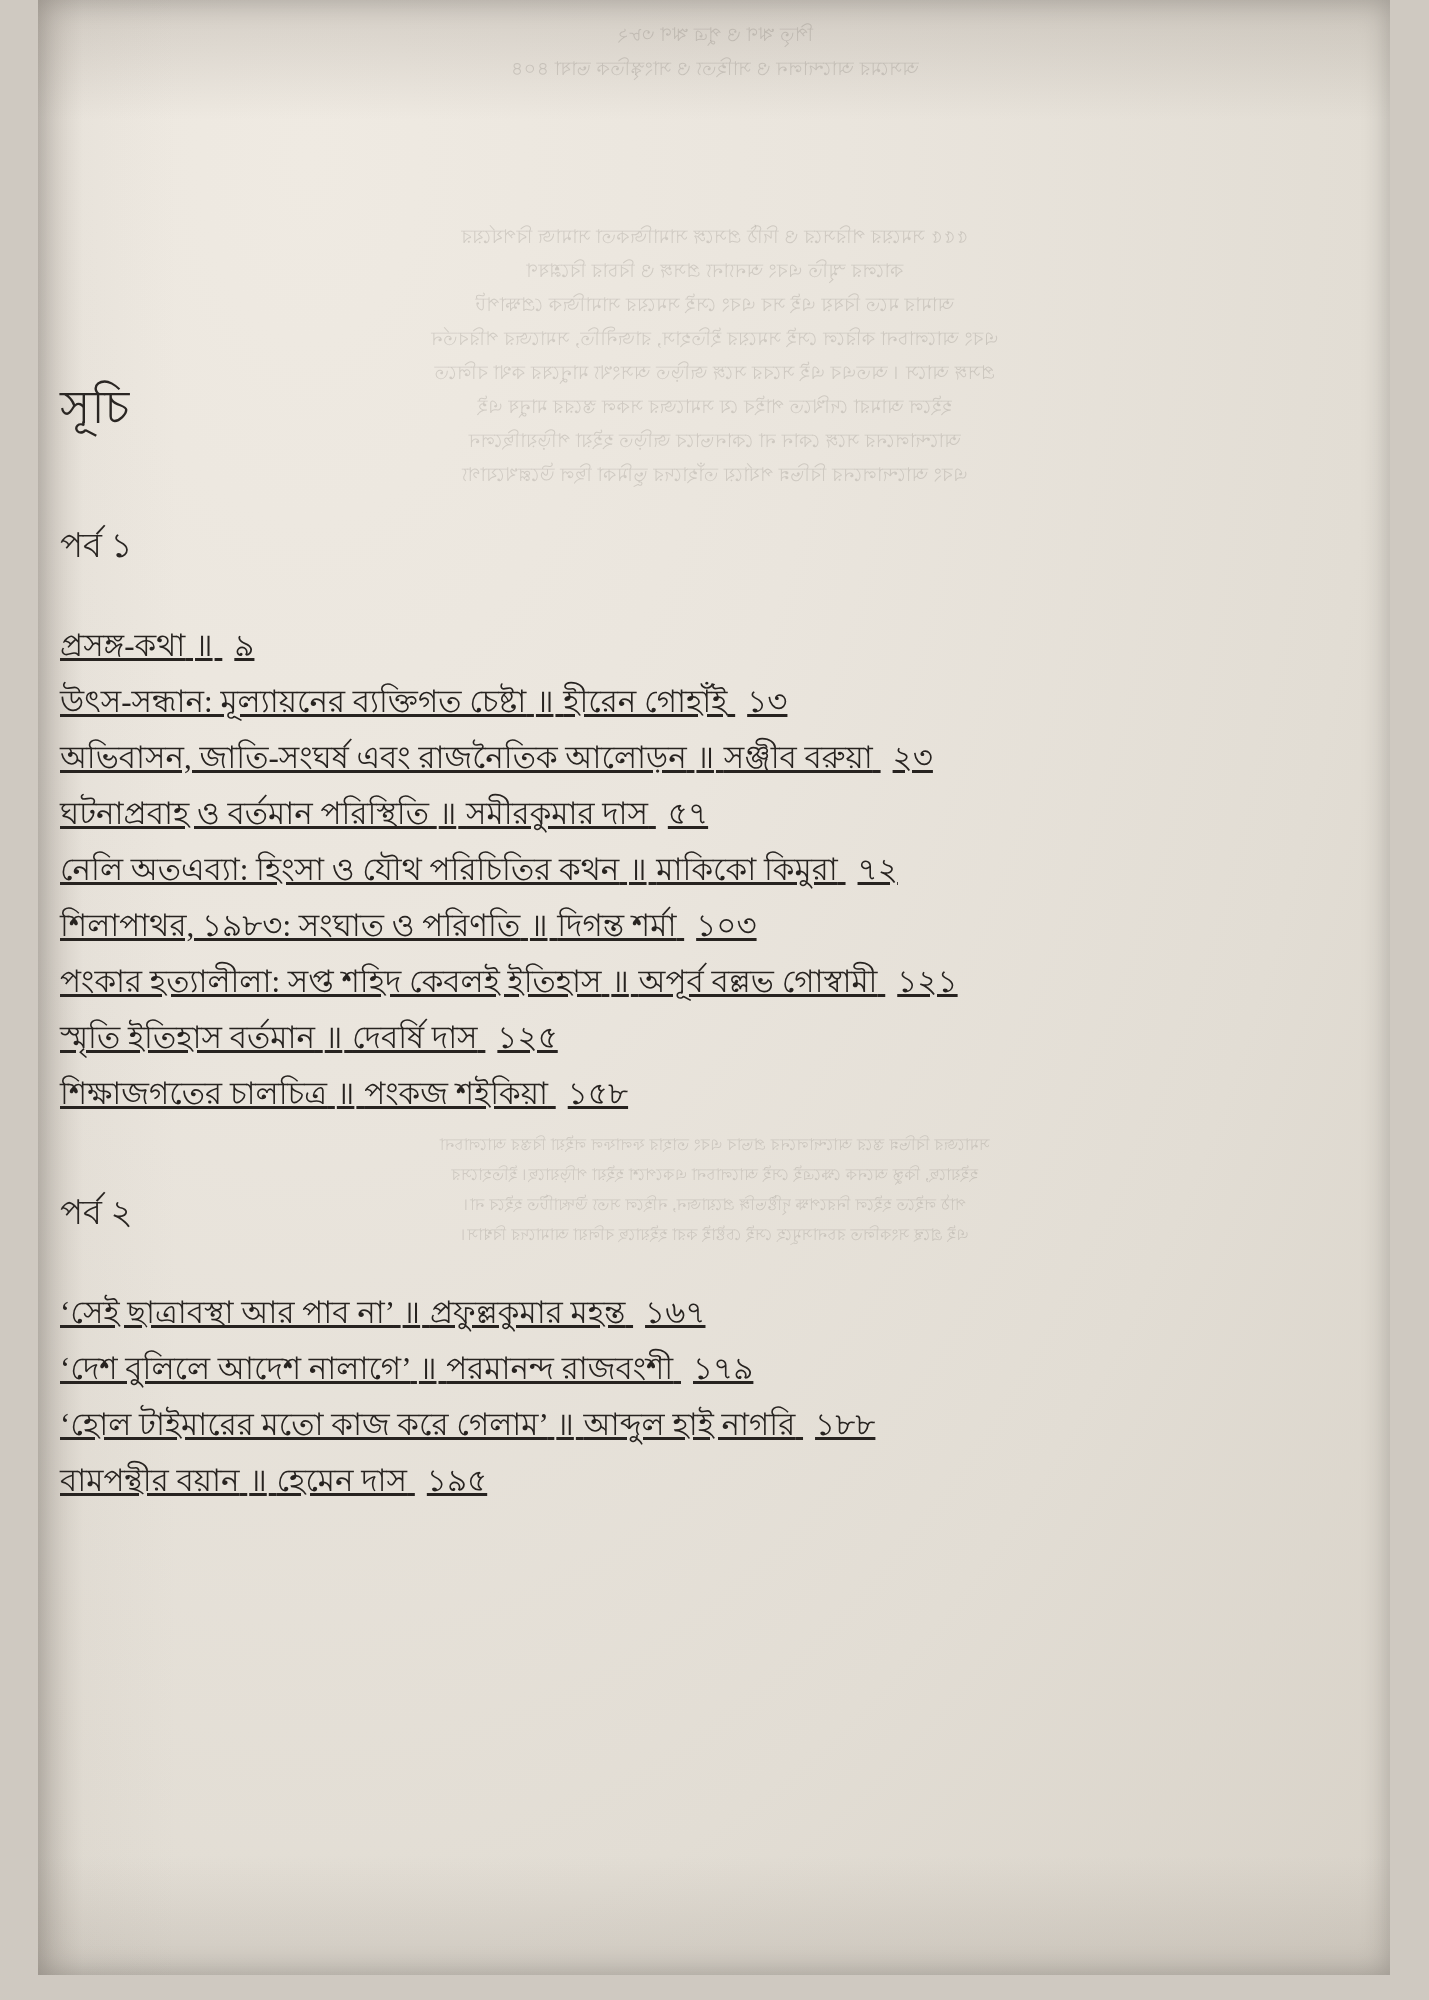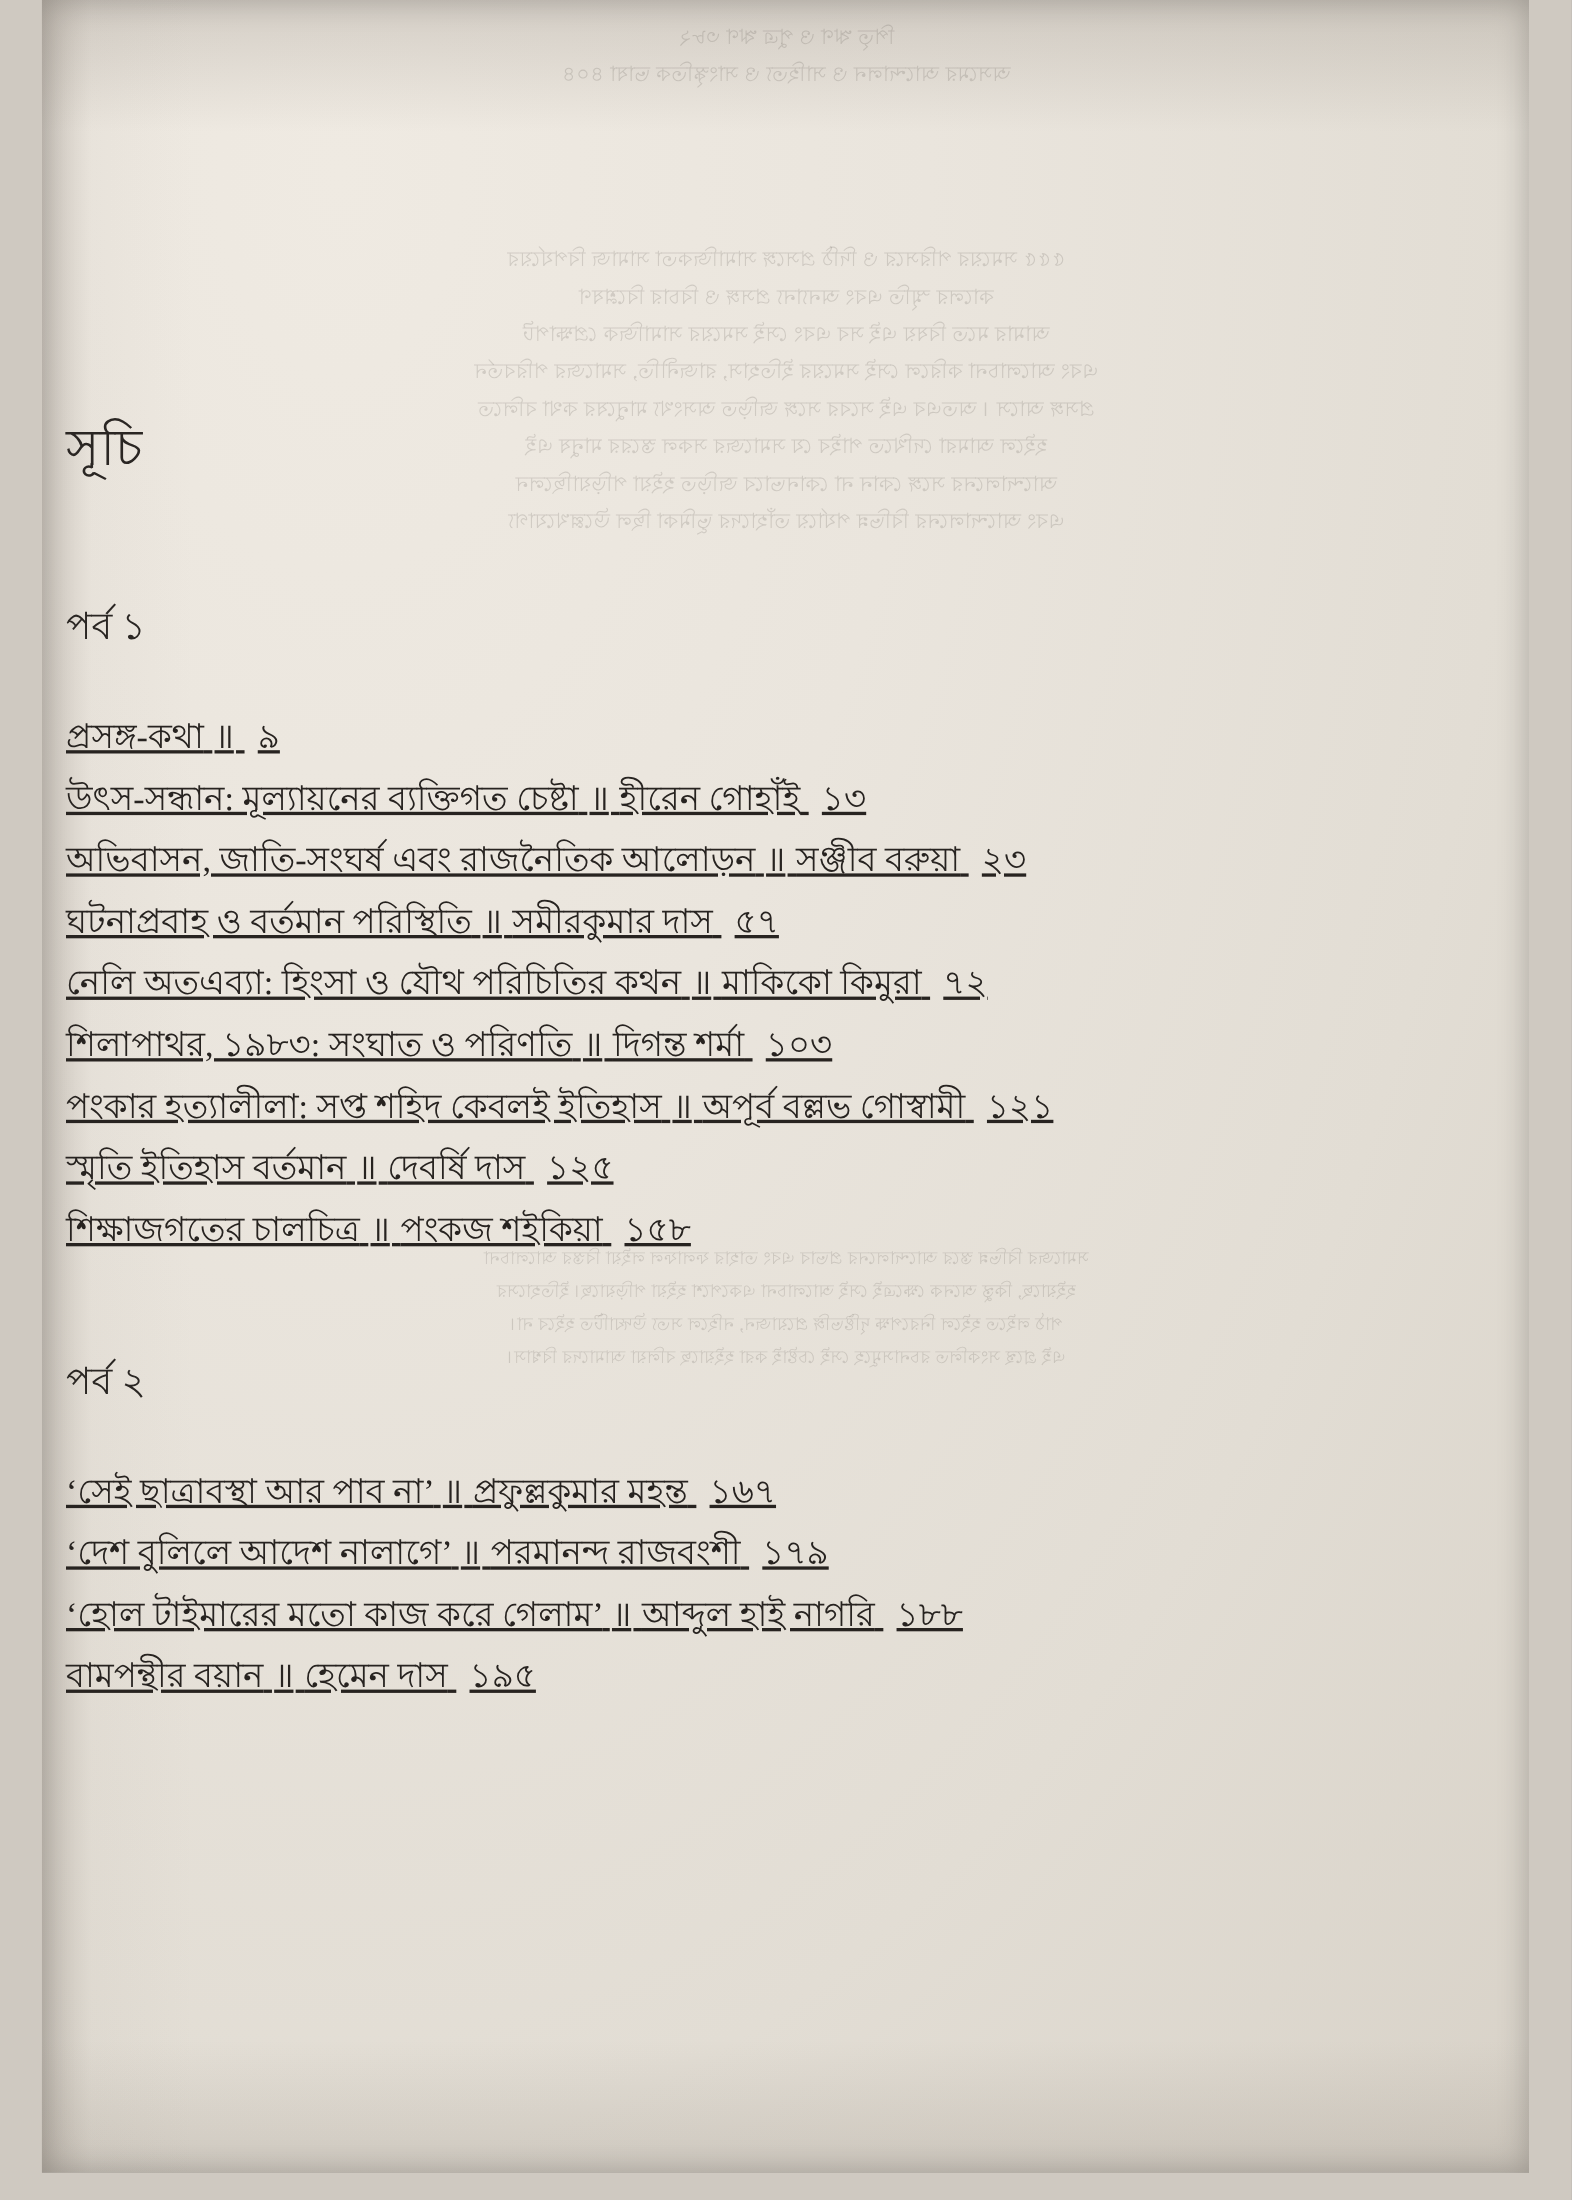--- a/index.html
+++ b/index.html
@@ -70,25 +70,25 @@
   .toc-title {
     margin-top: 380px;
     font-size: 46px;
     line-height: 1.2;
     letter-spacing: 1px;
     color: #2a2623;
   }
 
   .part-heading {
     font-size: 34px;
-    margin-top: 108px;
+    margin-top: 84px;
     color: #2a2623;
   }
   .part-heading.second {
-    margin-top: 83px;
+    margin-top: 64px;
   }
 
   .entries {
     margin-top: 42px;
   }
   .entry {
     font-size: 31px;
     line-height: 56px;
     color: #272320;
     white-space: nowrap;

